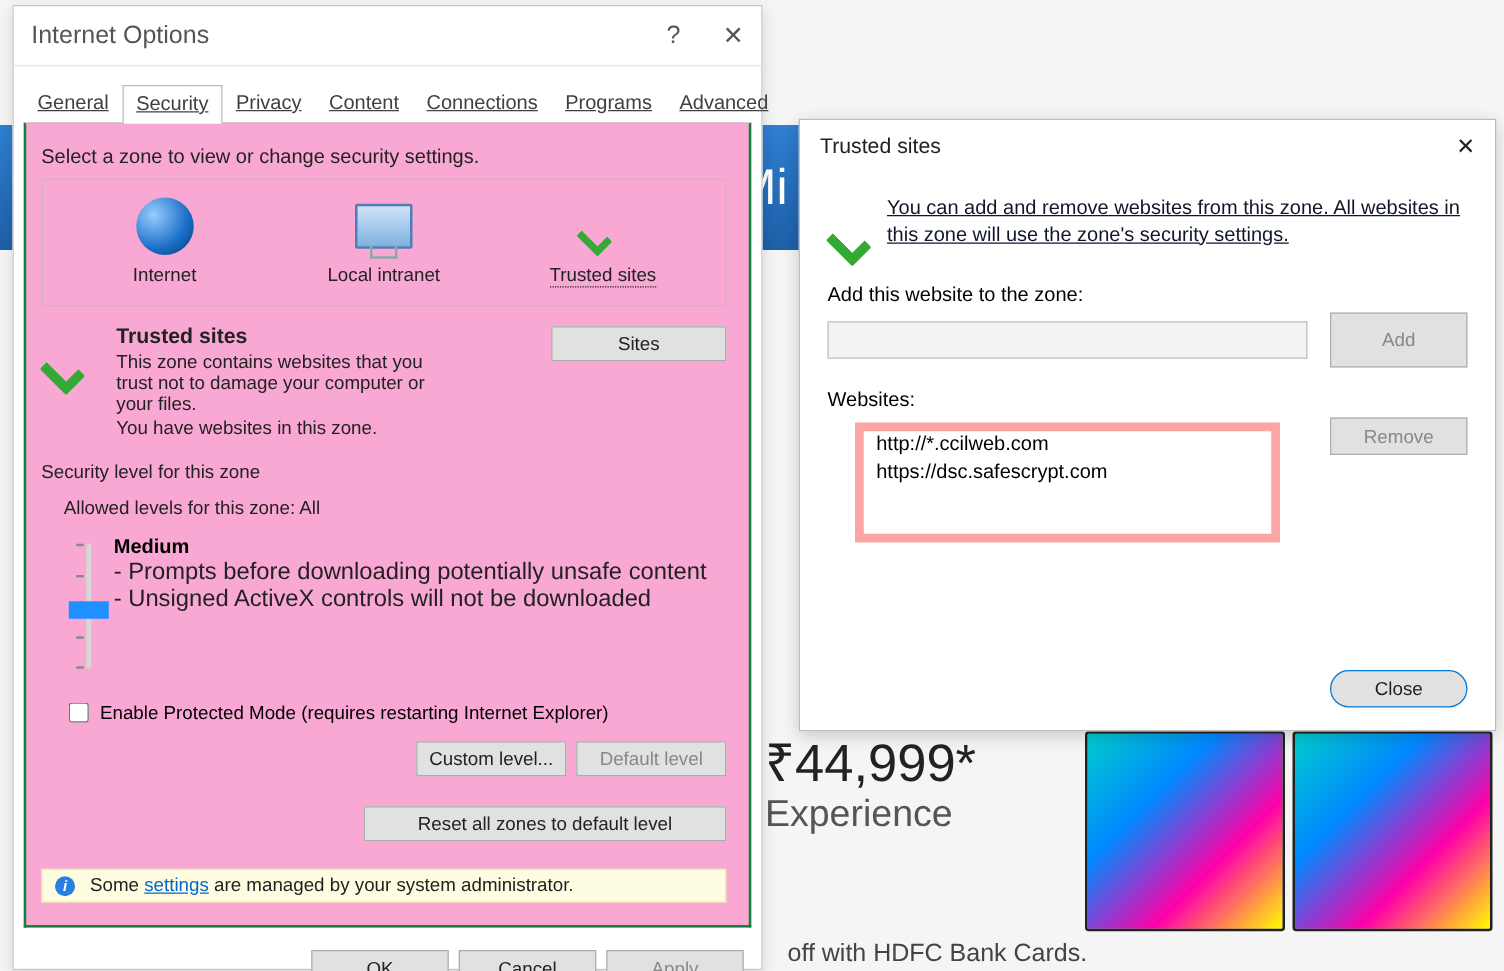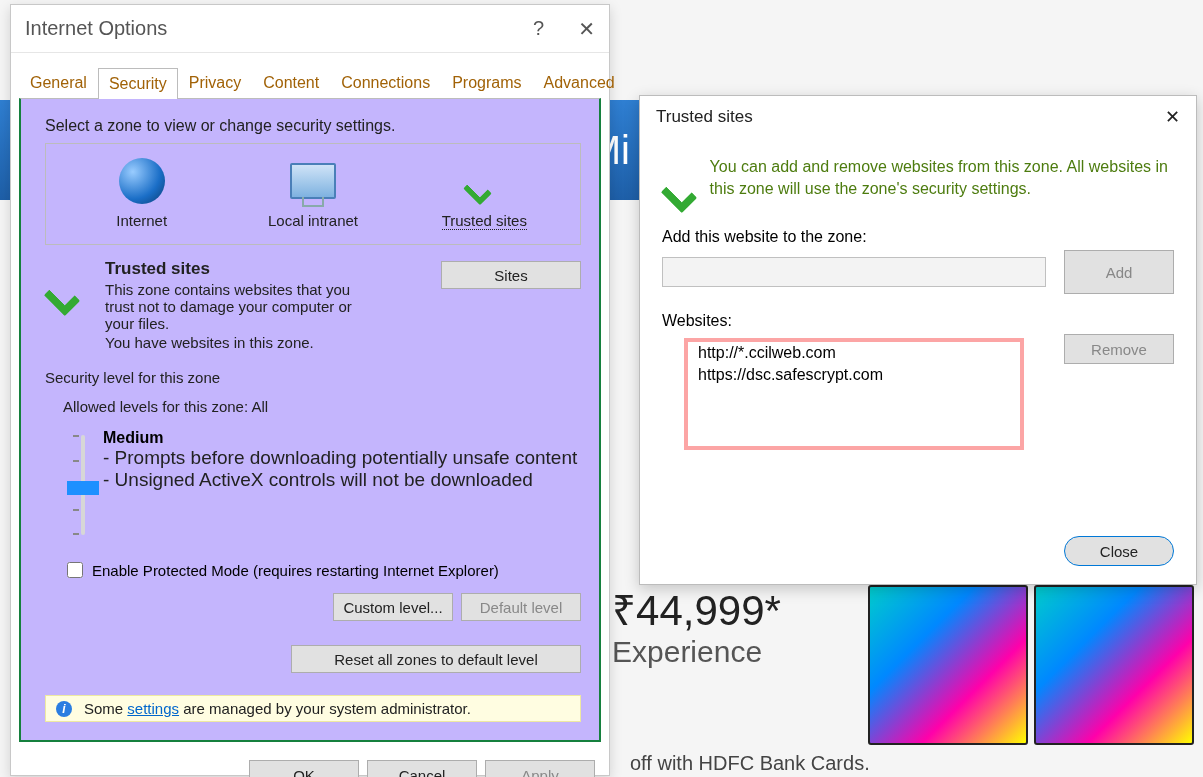--- a/index.html
+++ b/index.html
@@ -16,23 +16,23 @@
   
   .dlg-options {
     position: absolute; left: 10px; top: 4px; width: 600px; height: 772px;
     background: #fff; border: 1px solid #c8c8c8; box-shadow: 0 4px 12px rgba(0,0,0,.15);
   }
   .titlebar { height: 48px; display:flex; align-items:center; justify-content:space-between; padding: 0 14px; color:#555; font-size:20px; border-bottom:1px solid #e6e6e6;gap:41px;}
   .title-icons { display:flex; gap:34px; align-items:center; color:#555; font-size:20px;}
   .title-icons span { cursor:default; }
 
   .tabs { display:flex; padding: 14px 8px 0 8px; font-size:16px; align-items:flex-end;}
-  .tab { padding:6px 10px; border:1px solid transparent; border-bottom:none; color:#a16207; cursor:default;}
+  .tab { padding:6px 10px; border:1px solid transparent; border-bottom:none; color:#404040; cursor:default;text-decoration:underline;}
   .tab.active { background:#fff; border-color:#bcbcbc; position:relative; top:1px; }
-  .tab-body { margin:0 8px 8px 8px; border:2px solid #15803d; border-top:1px solid #bcbcbc; padding:18px 18px 18px 24px; background:#c4b5fd;}
+  .tab-body { margin:0 8px 8px 8px; border:2px solid #15803d; border-top:1px solid #bcbcbc; padding:18px 18px 18px 12px; background:#f9a8d4;}
 
   .zone-label { font-size:16px; color:#222; margin-bottom:8px;}
   .zone-box { border:1px solid #bcbcbc; padding:10px 10px 14px 10px; display:flex; justify-content:space-around; text-align:center;}
   .zone-item { width:110px; cursor:default; }
   .zone-item .icon { height:54px; display:flex; align-items:center; justify-content:center; }
   .zone-item .lbl { font-size:15px; color:#222; margin-top:4px; }
   .zone-item.selected .lbl { border-bottom:1px dotted #222; display:inline-block; }
 
   .globe { width:46px; height:46px; border-radius:50%; background: radial-gradient(circle at 30% 30%, #9cf, #1a6ec7 60%, #0a3a6e); position:relative;}
   .monitor { width:46px; height:36px; border:2px solid #4a7fb8; background:linear-gradient(#cfe3f7,#7eb2e0); position:relative; border-radius:2px;}
@@ -86,26 +86,26 @@
   .bottom-btns button { width:110px; height:30px;}
 
   
   .dlg-trusted {
     position:absolute; left:639px; top:95px; width:558px; height:490px;
     background:#fff; border:1px solid #bcbcbc; box-shadow:0 4px 14px rgba(0,0,0,.2);
   }
   .dlg-trusted .tbar { height:42px; display:flex; align-items:center; justify-content:space-between; padding:0 16px; font-size:17px; color:#222;}
   .dlg-trusted .tbar .x { font-size:18px; font-family:Arial; cursor:default;}
 
-  .ts-intro { display:flex; padding: 18px 22px 0 22px; gap:18px; font-size:16px; color:#4d7c0f; line-height:1.35;}
+  .ts-intro { display:flex; padding: 18px 22px 0 22px; gap:18px; font-size:16px; color:#0f172a; line-height:1.35;text-decoration:underline;}
   .ts-label { padding: 22px 22px 4px 22px; font-size:16px;}
   .ts-row { padding: 0 22px; display:flex; gap:18px; align-items:center;}
   .ts-row input[type=text]{ flex:1; height:30px; border:1px solid #c0c0c0; background:#f3f3f3; font-size:15px; padding:0 6px;}
   .ts-row button { width:110px; height:44px;}
-  .ts-list { margin: 4px 22px 0 22px; height:112px; border:4px solid #fca5a5; overflow:auto; font-size:16px;}
+  .ts-list { margin: 4px 22px 0 22px; height:96px; border:7px solid #fca5a5; overflow:auto; font-size:16px;}
   .ts-list div { padding:2px 10px;}
   .ts-close { position:absolute; right:22px; bottom:18px;}
   .ts-close button { width:110px; height:30px;border-radius:15px;}
 </style>
 </head>
 <body>
 
 <div class="bg-strip">
     <span>Mi</span>
   </div>

